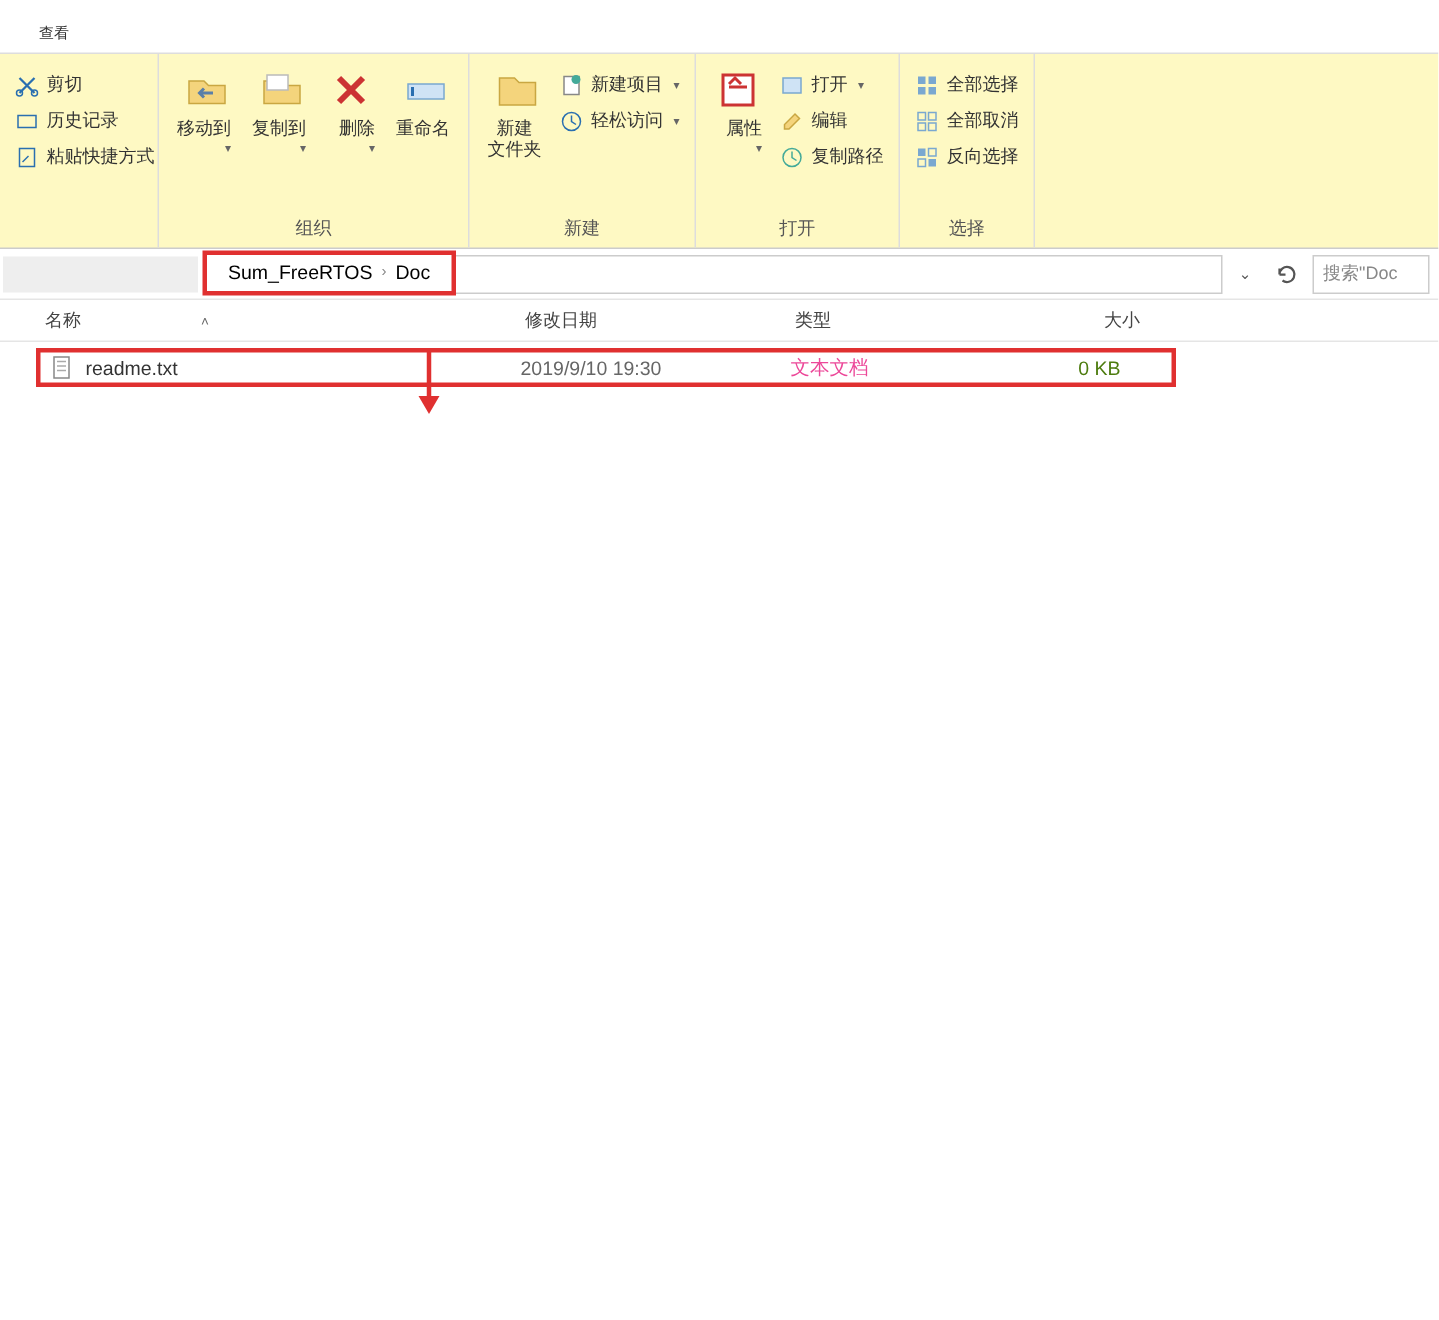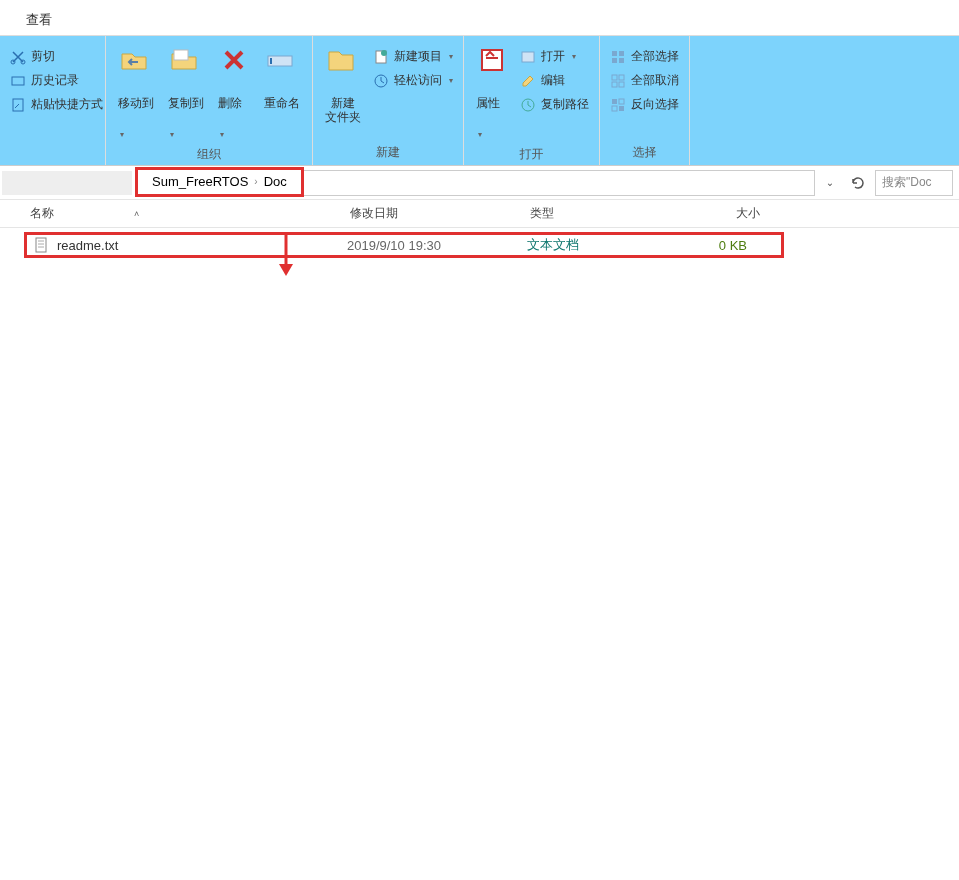--- a/index.html
+++ b/index.html
@@ -1,29 +1,29 @@
 <!DOCTYPE html>
 <html><head>
 <meta charset="utf-8">
 <style>
 * { margin: 0; padding: 0; box-sizing: border-box; font-family: "Microsoft YaHei", "Segoe UI", sans-serif; }
 body { background: #fff; width: 959px; height: 880px; overflow: hidden; position: relative; }
 
 
 .tab-bar { height: 36px; border-bottom: 1px solid #ddd; display: flex; align-items: flex-end; padding-left: 12px; }
-.tab { padding: 6px 14px; font-size: 13px; color: #333; cursor: pointer; }
-
-
-.ribbon { height: 130px; background: #7dd3fc; border-bottom: 1px solid #ccc; display: flex; }
+.tab { padding: 6px 14px; font-size: 10px; color: #333; cursor: pointer; }
+
+
+.ribbon { height: 130px; background: #fef9c3; border-bottom: 1px solid #ccc; display: flex; }
 .ribbon-group { border-right: 1px solid #ddd; display: flex; flex-direction: column; padding: 4px 6px 0 6px; }
 .ribbon-group-body { flex: 1; display: flex; align-items: flex-start; gap: 2px; }
 .ribbon-group-label { text-align: center; font-size: 12px; color: #555; padding: 3px 0 4px 0; }
 .ribbon-col { display: flex; flex-direction: column; gap: 3px; }
 .ribbon-item-small { display: flex; align-items: center; gap: 5px; font-size: 12px; color: #333; padding: 2px 4px; cursor: pointer; white-space: nowrap; }
-.ribbon-item-large { display: flex; flex-direction: column; align-items: flex-start; gap: 20px; font-size: 12px; color: #333; padding: 4px 6px; cursor: pointer; min-width: 44px; }
+.ribbon-item-large { display: flex; flex-direction: column; align-items: flex-end; gap: 2px; font-size: 12px; color: #333; padding: 4px 6px; cursor: pointer; min-width: 44px; }
 .ribbon-icon-small { width: 16px; height: 16px; display: flex; align-items: center; justify-content: center; }
 .ribbon-icon-large { width: 32px; height: 32px; display: flex; align-items: center; justify-content: center; }
 .ribbon-item-large .lbl { text-align: center; line-height: 1.2; }
 .dd-arrow { font-size: 8px; color: #666; margin-left: 2px; }
 
 
 .address-row { height: 34px; display: flex; align-items: center; border-bottom: 1px solid #e5e5e5; }
 .address-left-blank { width: 130px; height: 24px; background: #eee; margin-left: 2px; }
 .breadcrumb { flex: 1; display: flex; align-items: center; height: 26px; border: 1px solid #ccc; margin: 0 4px; padding-left: 6px; font-size: 13px; position: relative; }
 .bc-hl { border: 3px solid #e03030; position: absolute; left: -2px; top: -4px; height: 30px; padding: 0 8px; display: flex; align-items: center; background: #fff; }
@@ -45,21 +45,21 @@
 
 .arrow-down { position: absolute; left: 276px; top: 230px; }
 
 
 .file-list { padding-top: 4px; }
 .file-row { height: 26px; display: flex; align-items: center; font-size: 13px; color: #333; padding-left: 30px; cursor: pointer; }
 .file-row-hl { border: 3px solid #e03030; margin: 0 4px 0 24px; padding-left: 6px; width: 760px; }
 .file-icon { width: 16px; height: 16px; margin-right: 8px; }
 .cell-name { width: 314px; display: flex; align-items: center; }
 .cell-date { width: 180px; color: #666; }
-.cell-type { width: 150px; color: #0f766e; }
+.cell-type { width: 150px; color: #ec4899; }
 .cell-size { width: 80px; text-align: right; color: #4d7c0f; padding-right: 10px; }
 
 svg { display: block; }
 </style>
 </head>
 <body>
 
 <div class="tab-bar">
   <div class="tab">查看</div>
 </div>

